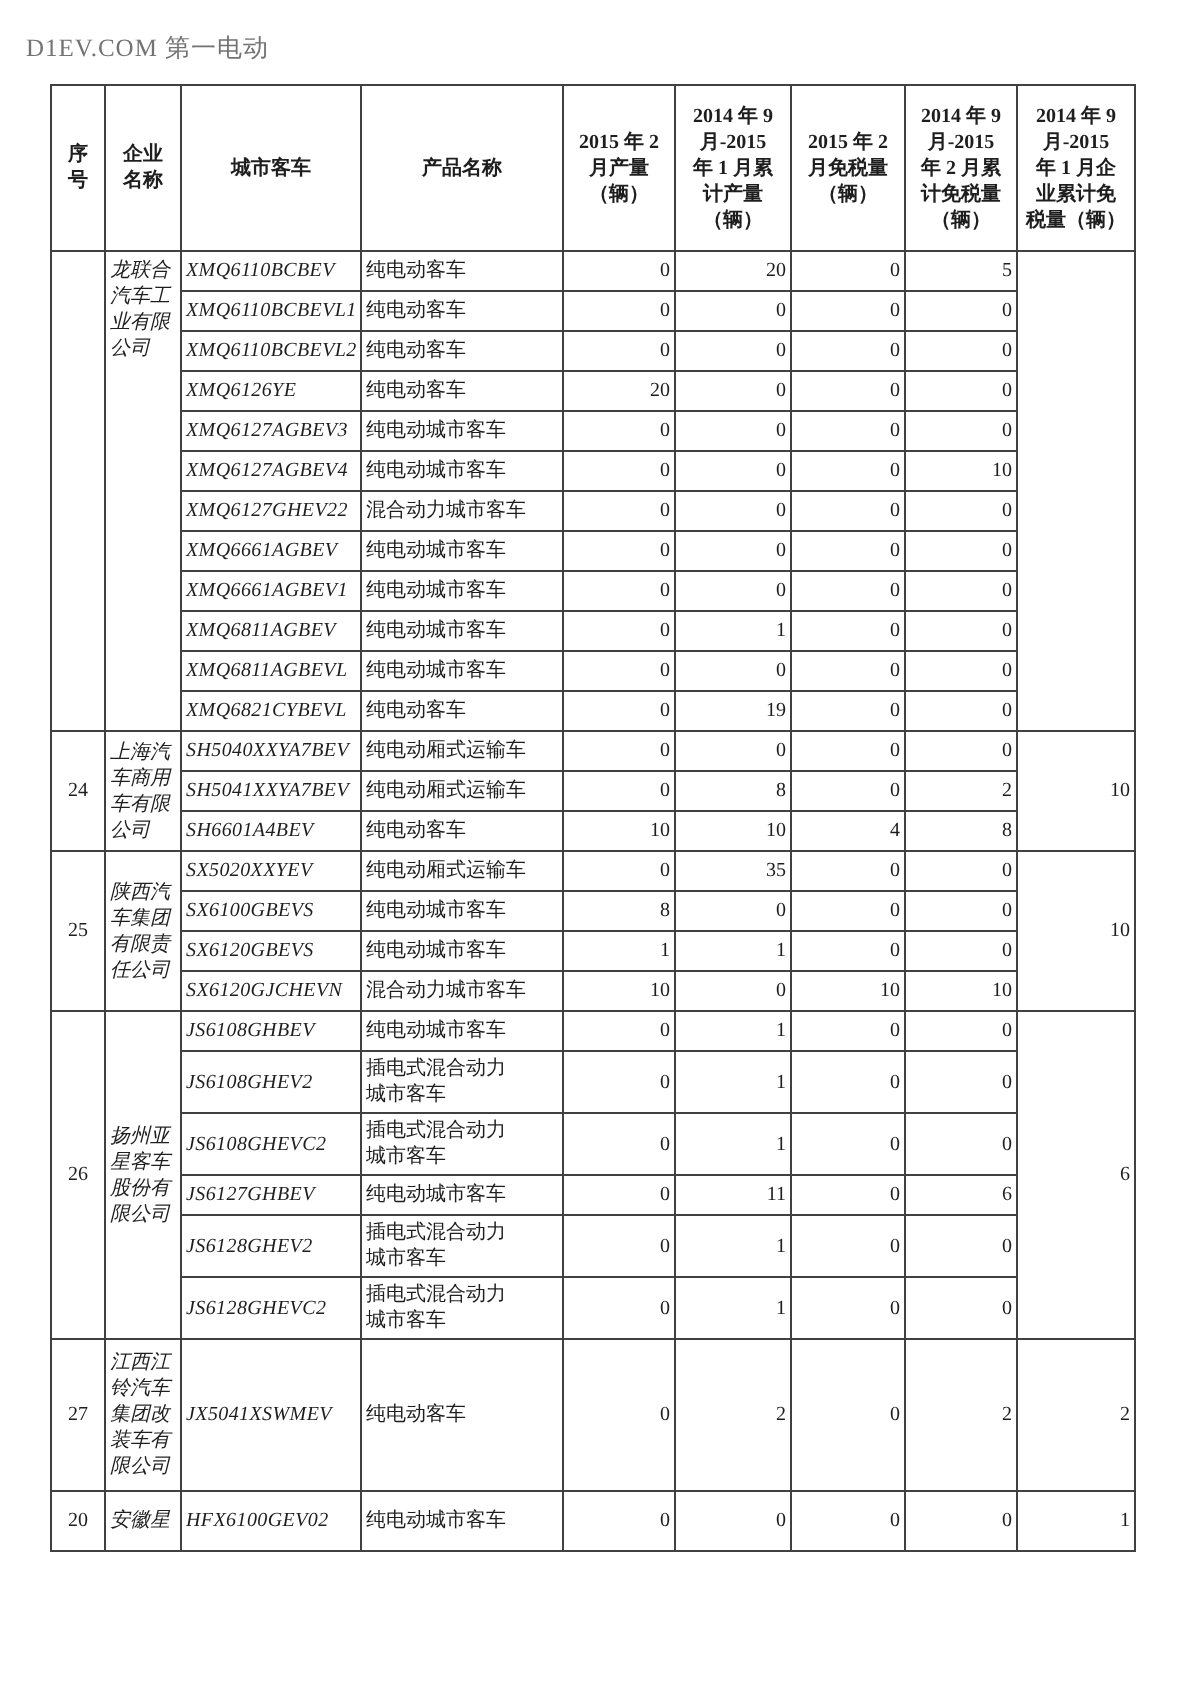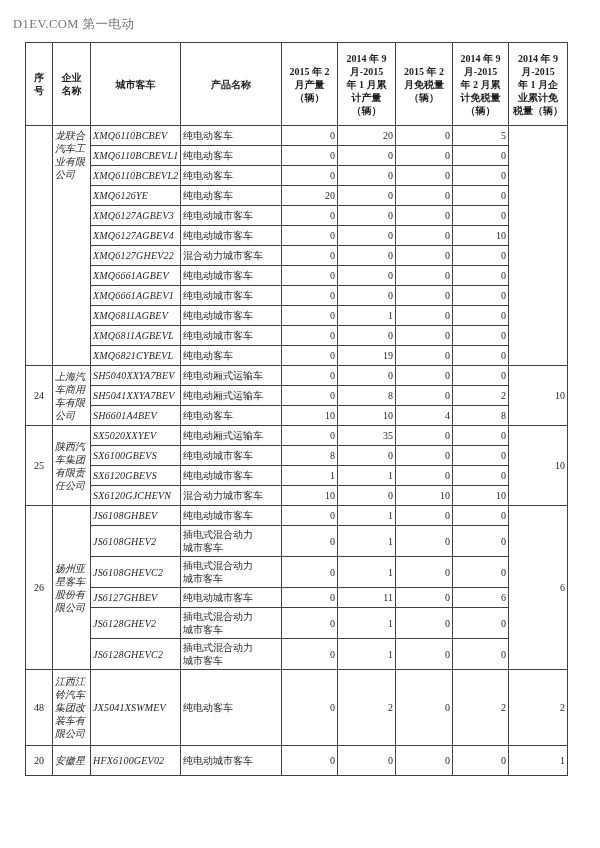--- a/index.html
+++ b/index.html
@@ -303,21 +303,21 @@
         <tr class="g3 tall">
           <td class="c-model">JS6128GHEVC2</td>
           <td class="c-product">插电式混合动力
 城市客车</td>
           <td class="c-num">0</td>
           <td class="c-num">1</td>
           <td class="c-num">0</td>
           <td class="c-num">0</td>
         </tr>
         <tr class="g4">
-          <td class="c-serial">48</td>
+          <td class="c-serial">27</td>
           <td class="c-company">江西江
 铃汽车
 集团改
 装车有
 限公司</td>
           <td class="c-model">JX5041XSWMEV</td>
           <td class="c-product">纯电动客车</td>
           <td class="c-num">0</td>
           <td class="c-num">2</td>
           <td class="c-num">0</td>

